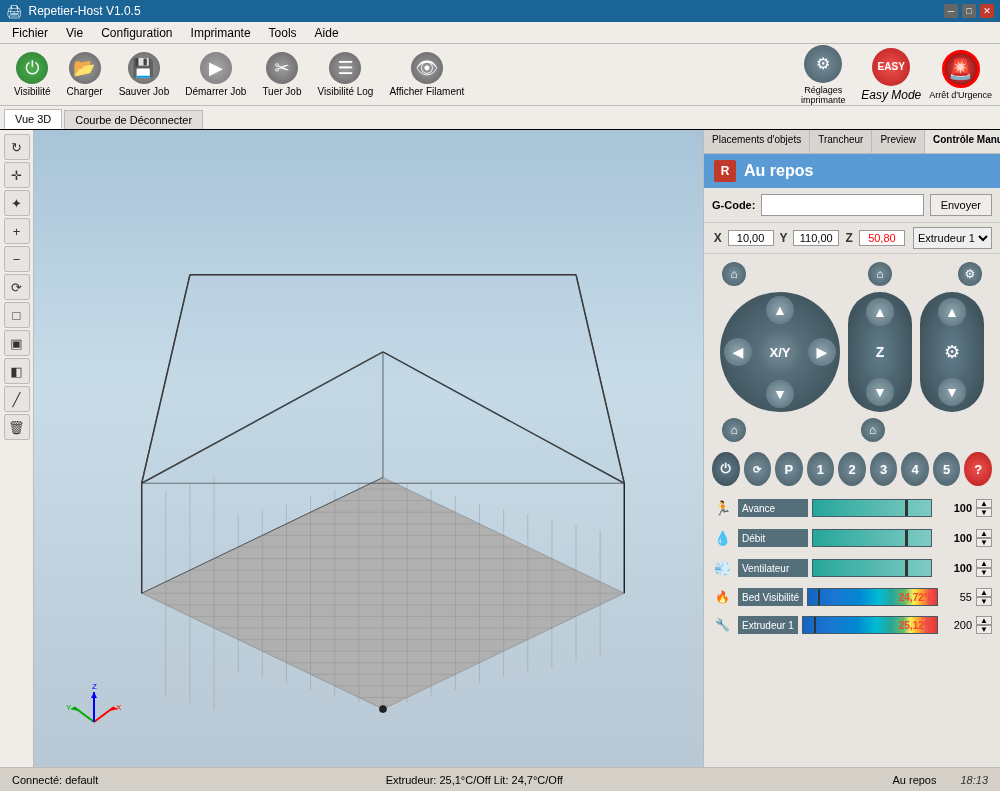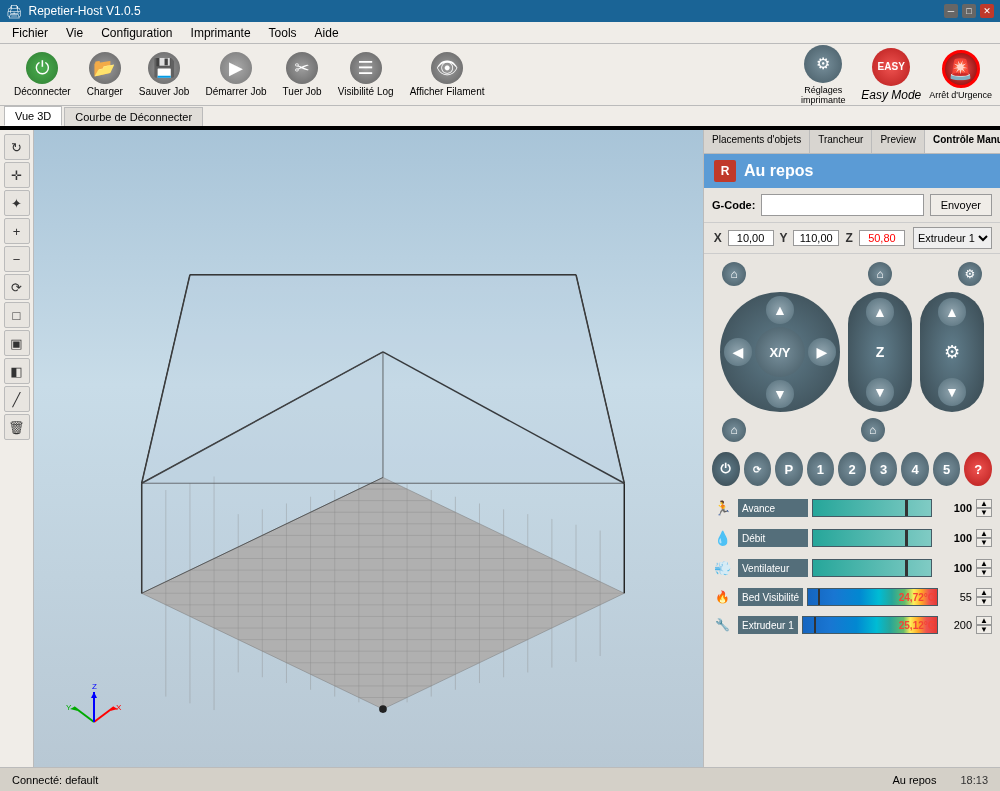--- a/index.html
+++ b/index.html
@@ -25,21 +25,21 @@
 
     
     #right-toolbar { margin-left: auto; display: flex; gap: 8px; align-items: center; }
     .rt-icon { display: flex; flex-direction: column; align-items: center; font-size: 10px; gap: 2px; cursor: pointer; }
     .rt-icon-circle { width: 38px; height: 38px; border-radius: 50%; display: flex; align-items: center; justify-content: center; font-size: 16px; color: white; }
     .rt-icon-circle.settings { background: radial-gradient(circle, #78909c, #455a64); }
     .rt-icon-circle.easy { background: radial-gradient(circle, #ef5350, #b71c1c); text-align: right; }
     .rt-icon-circle.stop { background: radial-gradient(circle, #ef5350, #b71c1c); }
 
     
-    #view-tabs { background: #f0ede8; border-bottom: 4px solid #000000; height: 24px; display: flex; align-items: flex-end; padding: 0 4px; }
+    #view-tabs { background: #f0ede8; border-bottom: 1px solid #000000; height: 24px; display: flex; align-items: flex-end; padding: 0 4px; }
     .view-tab { padding: 3px 10px; cursor: pointer; border: 1px solid #bbb; border-bottom: none; background: #e0ddd8; font-size: 11px; margin-right: 2px; }
     .view-tab.active { background: white; border-bottom: 1px solid white; }
 
     
     #main { display: flex; height: calc(791px - 22px - 22px - 62px - 24px - 24px); }
 
     
     #left-sidebar { width: 34px; background: #f0ede8; border-right: 1px solid #bbb; display: flex; flex-direction: column; align-items: center; padding: 4px 0; gap: 2px; }
     .side-btn { width: 26px; height: 26px; display: flex; align-items: center; justify-content: center; border: 1px solid #bbb; background: #e8e5e0; cursor: pointer; font-size: 13px; color: #333; border-radius: 2px; }
 
@@ -136,21 +136,21 @@
     .radio-circle { width: 12px; height: 12px; border-radius: 50%; border: 2px solid #555; display: flex; align-items: center; justify-content: center; cursor: pointer; }
     .radio-circle.checked::after { content: ''; width: 6px; height: 6px; border-radius: 50%; background: #1a6496; display: block; }
     .radio-circle.checked-blue { border-color: #1a6496; }
     .ok-btn { margin-left: auto; padding: 2px 12px; border: 1px solid #999; background: #f0ede8; cursor: pointer; font-size: 11px; }
 
     
     #bottom-status { position: fixed; bottom: 0; left: 0; width: 1000px; height: 24px; background: #d4d0c8; border-top: 1px solid #bbb; display: flex; align-items: center; font-size: 11px; }
     #bottom-status .status-left { padding: 0 12px; flex: 1; }
     #bottom-status .status-mid { flex: 2; text-align: center; }
     #bottom-status .status-right { padding: 0 12px; text-align: right; flex: 1; }
-    #bottom-status .clock { padding: 0 12px; color: #333; }
+    #bottom-status .clock { padding: 0 12px; color: #333; font-style: italic; }
 
     
     .axis-indicator { position: absolute; bottom: 30px; left: 30px; width: 60px; height: 60px; }
 
     
     .home-btn-small { width: 24px; height: 24px; border-radius: 50%; background: radial-gradient(circle, #78909c, #455a64); display: flex; align-items: center; justify-content: center; color: white; font-size: 12px; cursor: pointer; }
   </style>
 </head>
 <body>
 
@@ -171,21 +171,21 @@
   <span class="menu-item">Vie</span>
   <span class="menu-item">Configuration</span>
   <span class="menu-item">Imprimante</span>
   <span class="menu-item">Tools</span>
   <span class="menu-item">Aide</span>
 </div>
 
 <div id="toolbar">
   <button class="toolbar-btn">
     <div class="toolbar-icon green">⏻</div>
-    <span>Déconnecter</span>
+    <span>Visibilité</span>
   </button>
   <button class="toolbar-btn">
     <div class="toolbar-icon gray">📂</div>
     <span>Charger</span>
   </button>
   <button class="toolbar-btn">
     <div class="toolbar-icon gray">💾</div>
     <span>Sauver Job</span>
   </button>
   <button class="toolbar-btn">
@@ -492,15 +492,16 @@
           <div class="spin-btn">▼</div>
         </div>
       </div>
     </div>
 
   </div>
 </div>
 
 <div id="bottom-status">
   <span class="status-left">Connecté: default</span>
+  <span class="status-mid">Extrudeur: 25,1°C/Off Lit: 24,7°C/Off</span>
   <span class="status-right">Au repos</span>
   <span class="clock">18:13</span>
 </div>
 
 </body></html>

